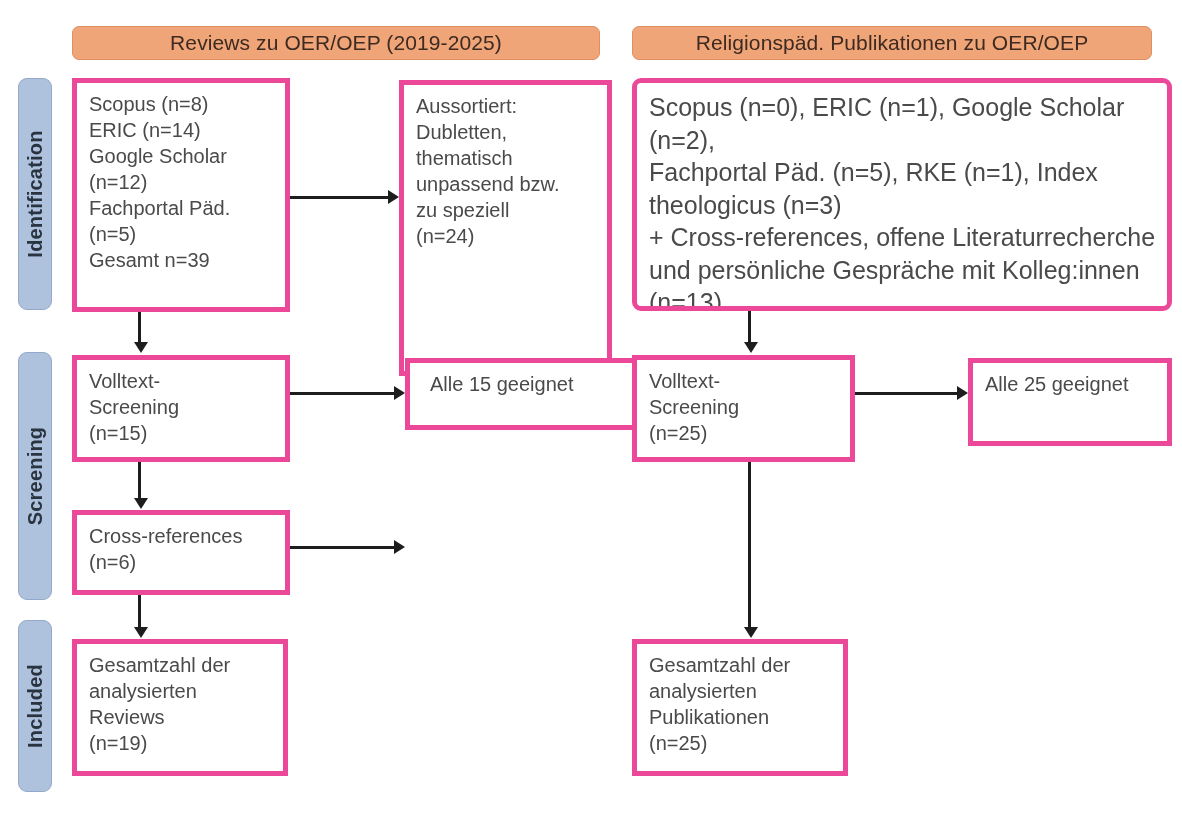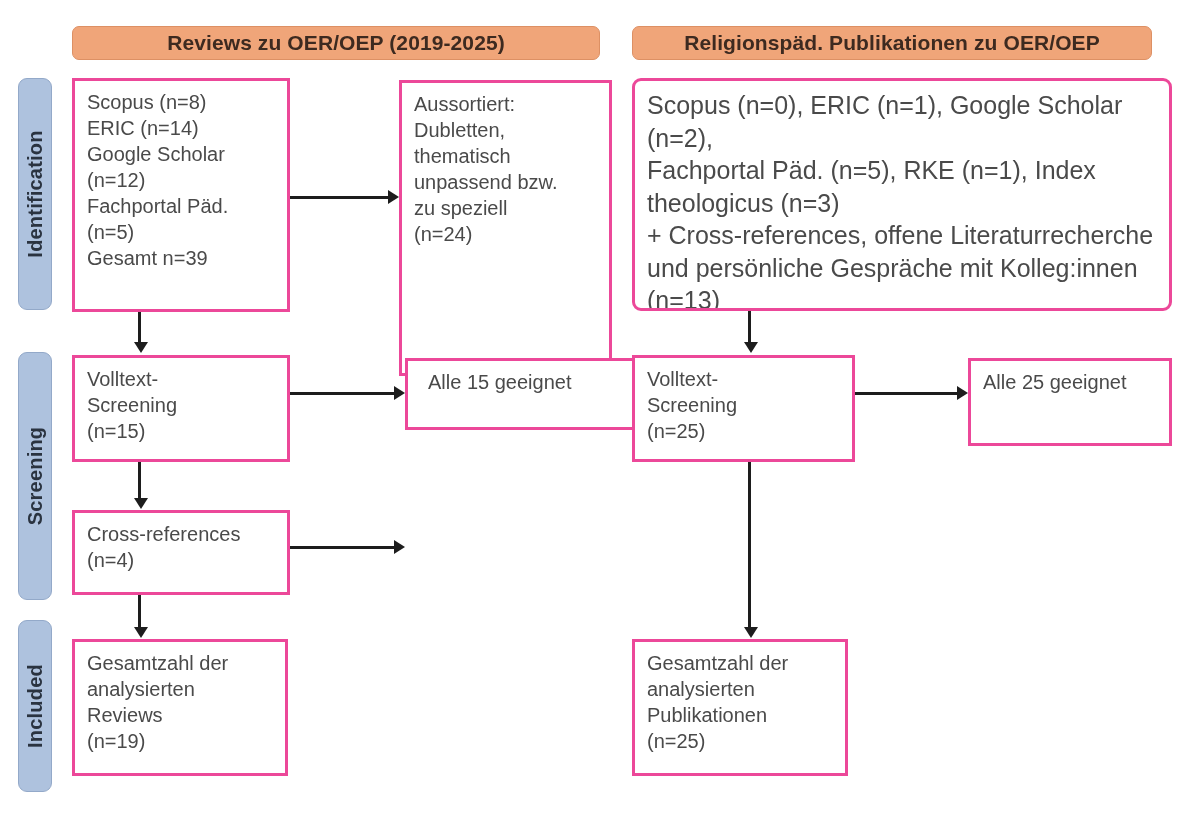--- a/index.html
+++ b/index.html
@@ -44,29 +44,29 @@
     position: absolute;
     background: #f0a579;
     border: 1px solid #dd9064;
     border-radius: 7px;
     box-sizing: border-box;
     display: flex;
     align-items: center;
     justify-content: center;
     color: #3d2a20;
     font-size: 21px;
-    font-weight: bold;
+    font-weight: normal;
     letter-spacing: .1px;
   }
 
   
   .box {
     position: absolute;
     background: #ffffff;
-    border: 3px solid #ec4899;
+    border: 5px solid #ec4899;
     box-sizing: border-box;
     padding: 8px 10px 6px 12px;
     font-size: 20px;
     line-height: 1.30;
     color: #4a4a4a;
     white-space: pre-line;
     overflow: hidden;
   }
   .box.compact { font-size: 25px; line-height: 1.30; border-radius: 9px; }
 
@@ -148,21 +148,21 @@
 
   <div class="h-line" style="left:290px; top:392px; width:104px;"></div>
   <div class="arrow-right" style="left:394px; top:386px;"></div>
 
   <div class="box" style="left:405px; top:358px; width:250px; height:72px;padding-left:20px;">Alle 15 geeignet</div>
 
   <div class="v-line" style="left:138px; top:462px; width:3px; height:36px;"></div>
   <div class="arrow-down" style="left:134px; top:498px;"></div>
 
   <div class="box" style="left:72px; top:510px; width:218px; height:85px;">Cross-references
-(n=4)</div>
+(n=6)</div>
 
   <div class="h-line" style="left:290px; top:546px; width:104px;"></div>
   <div class="arrow-right" style="left:394px; top:540px;"></div>
 
 
   <div class="v-line" style="left:138px; top:595px; width:3px; height:32px;"></div>
   <div class="arrow-down" style="left:134px; top:627px;"></div>
 
   <div class="box" style="left:72px; top:639px; width:216px; height:137px;">Gesamtzahl der
 analysierten

